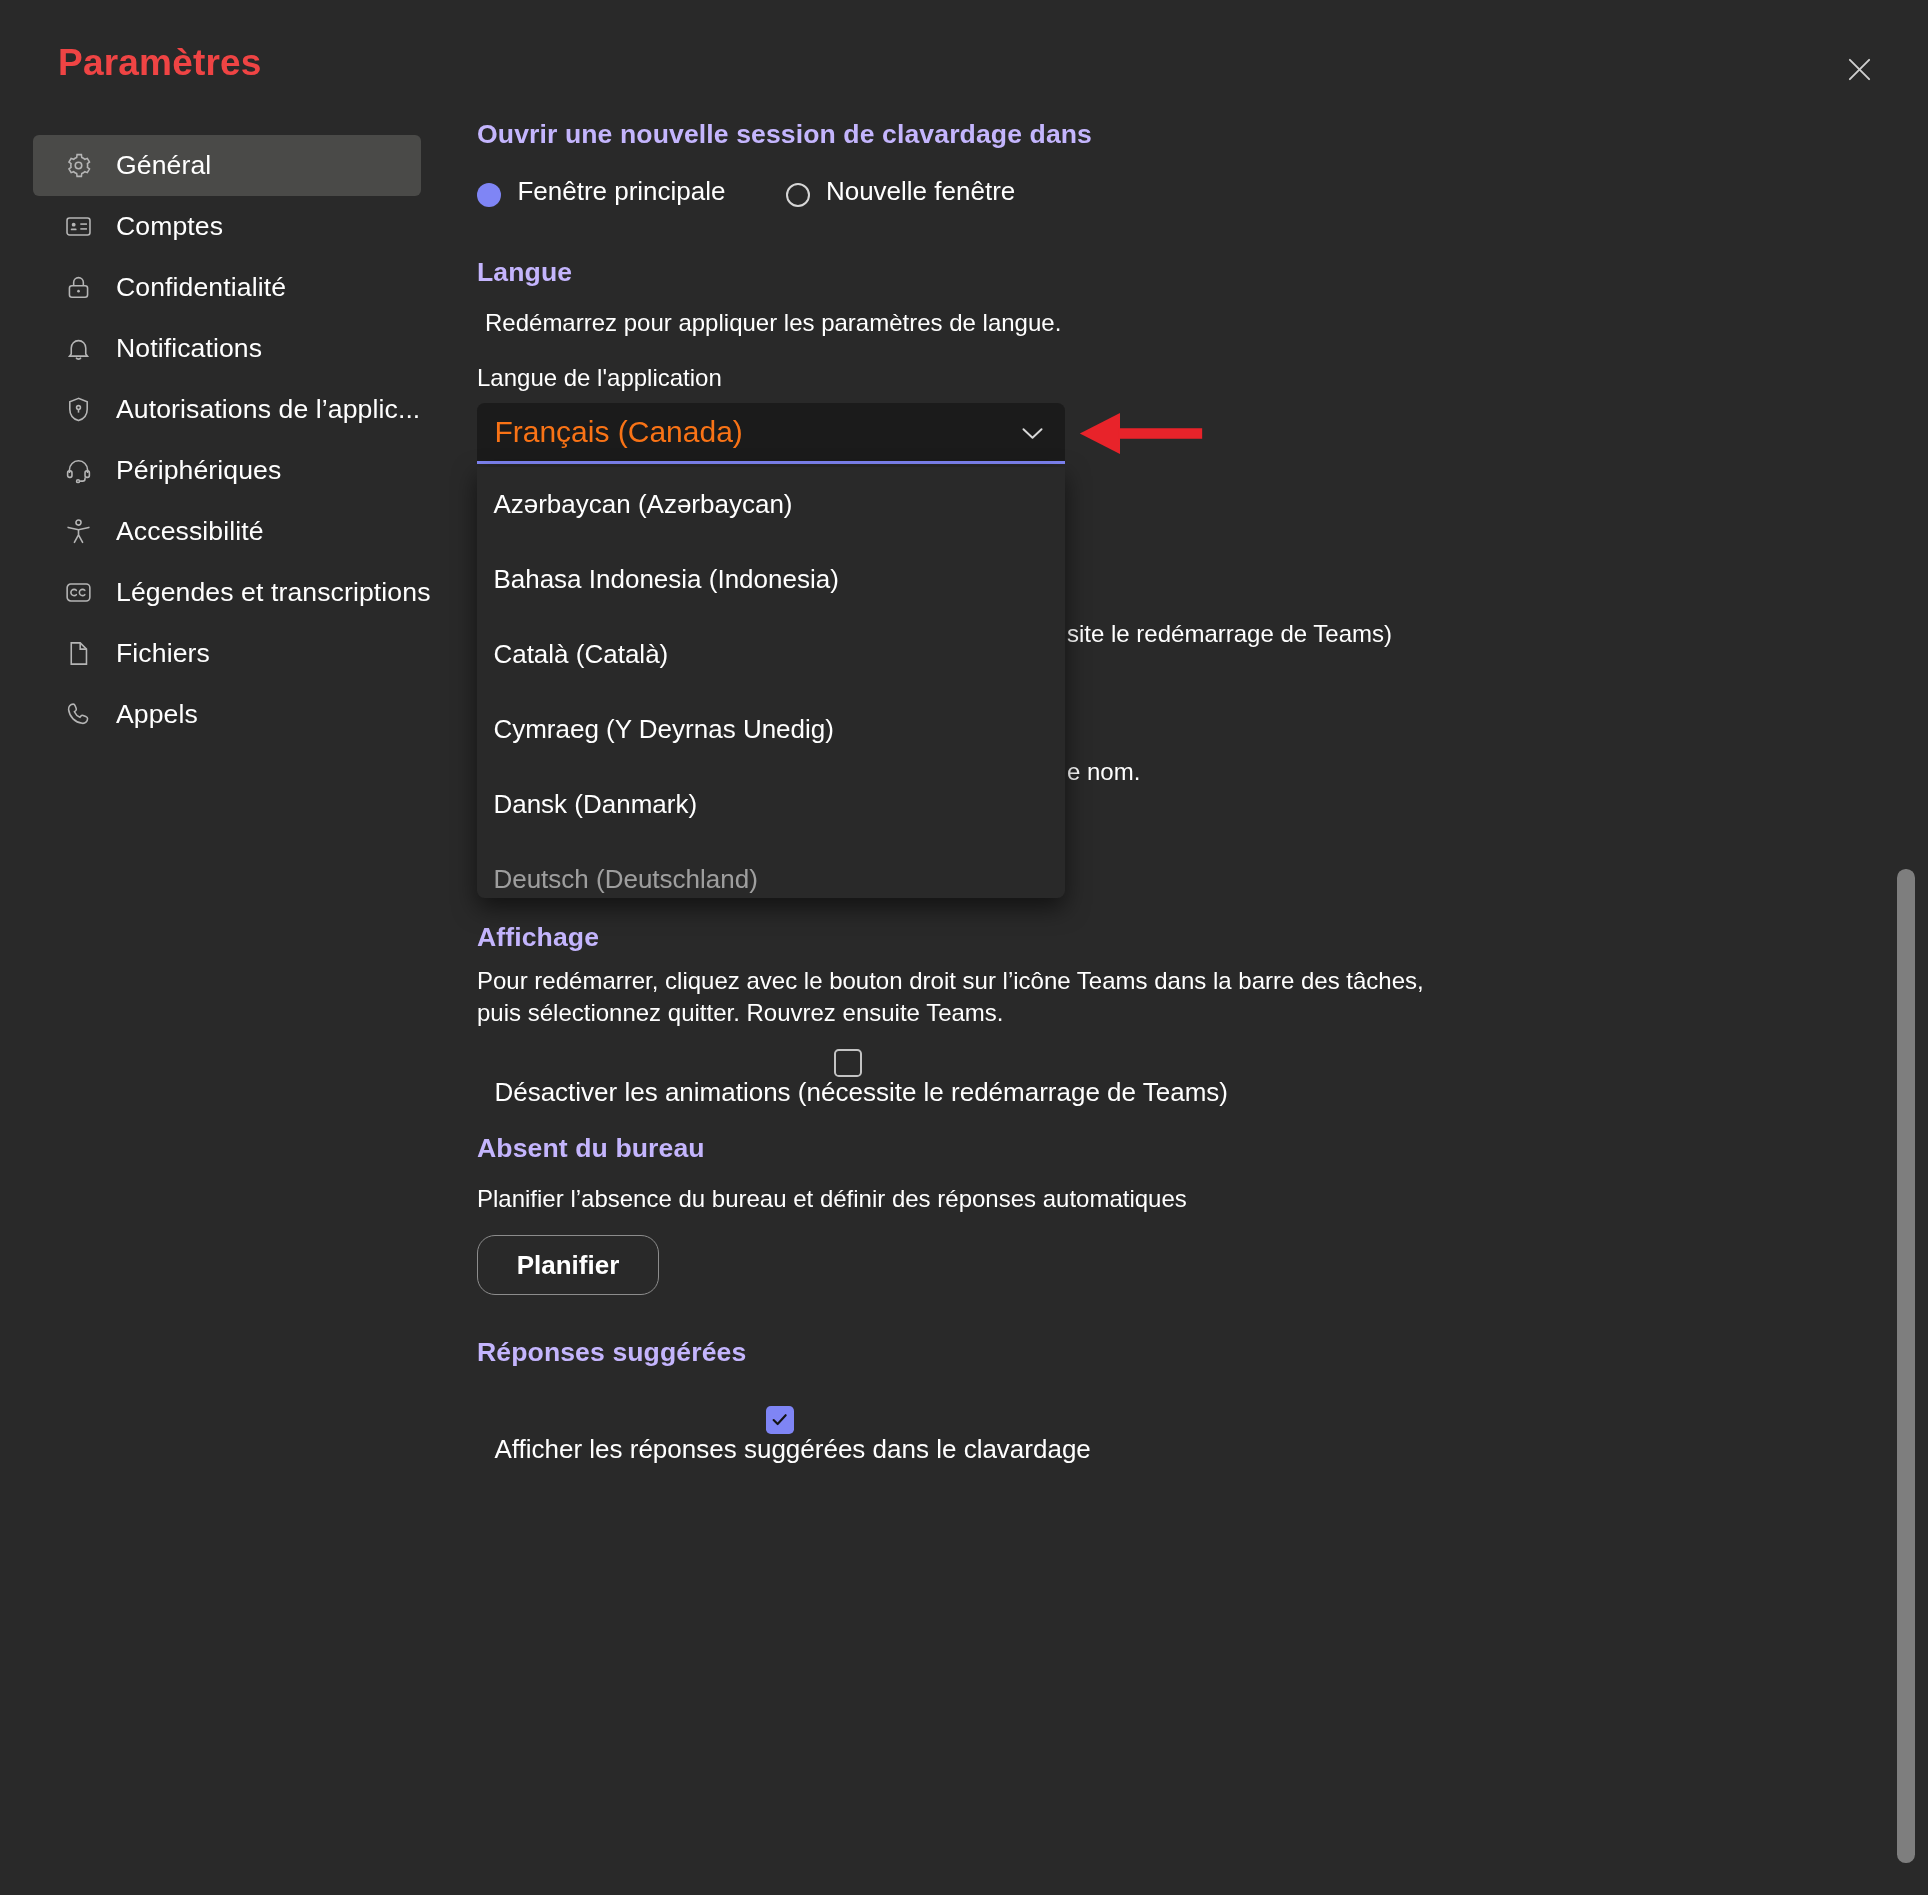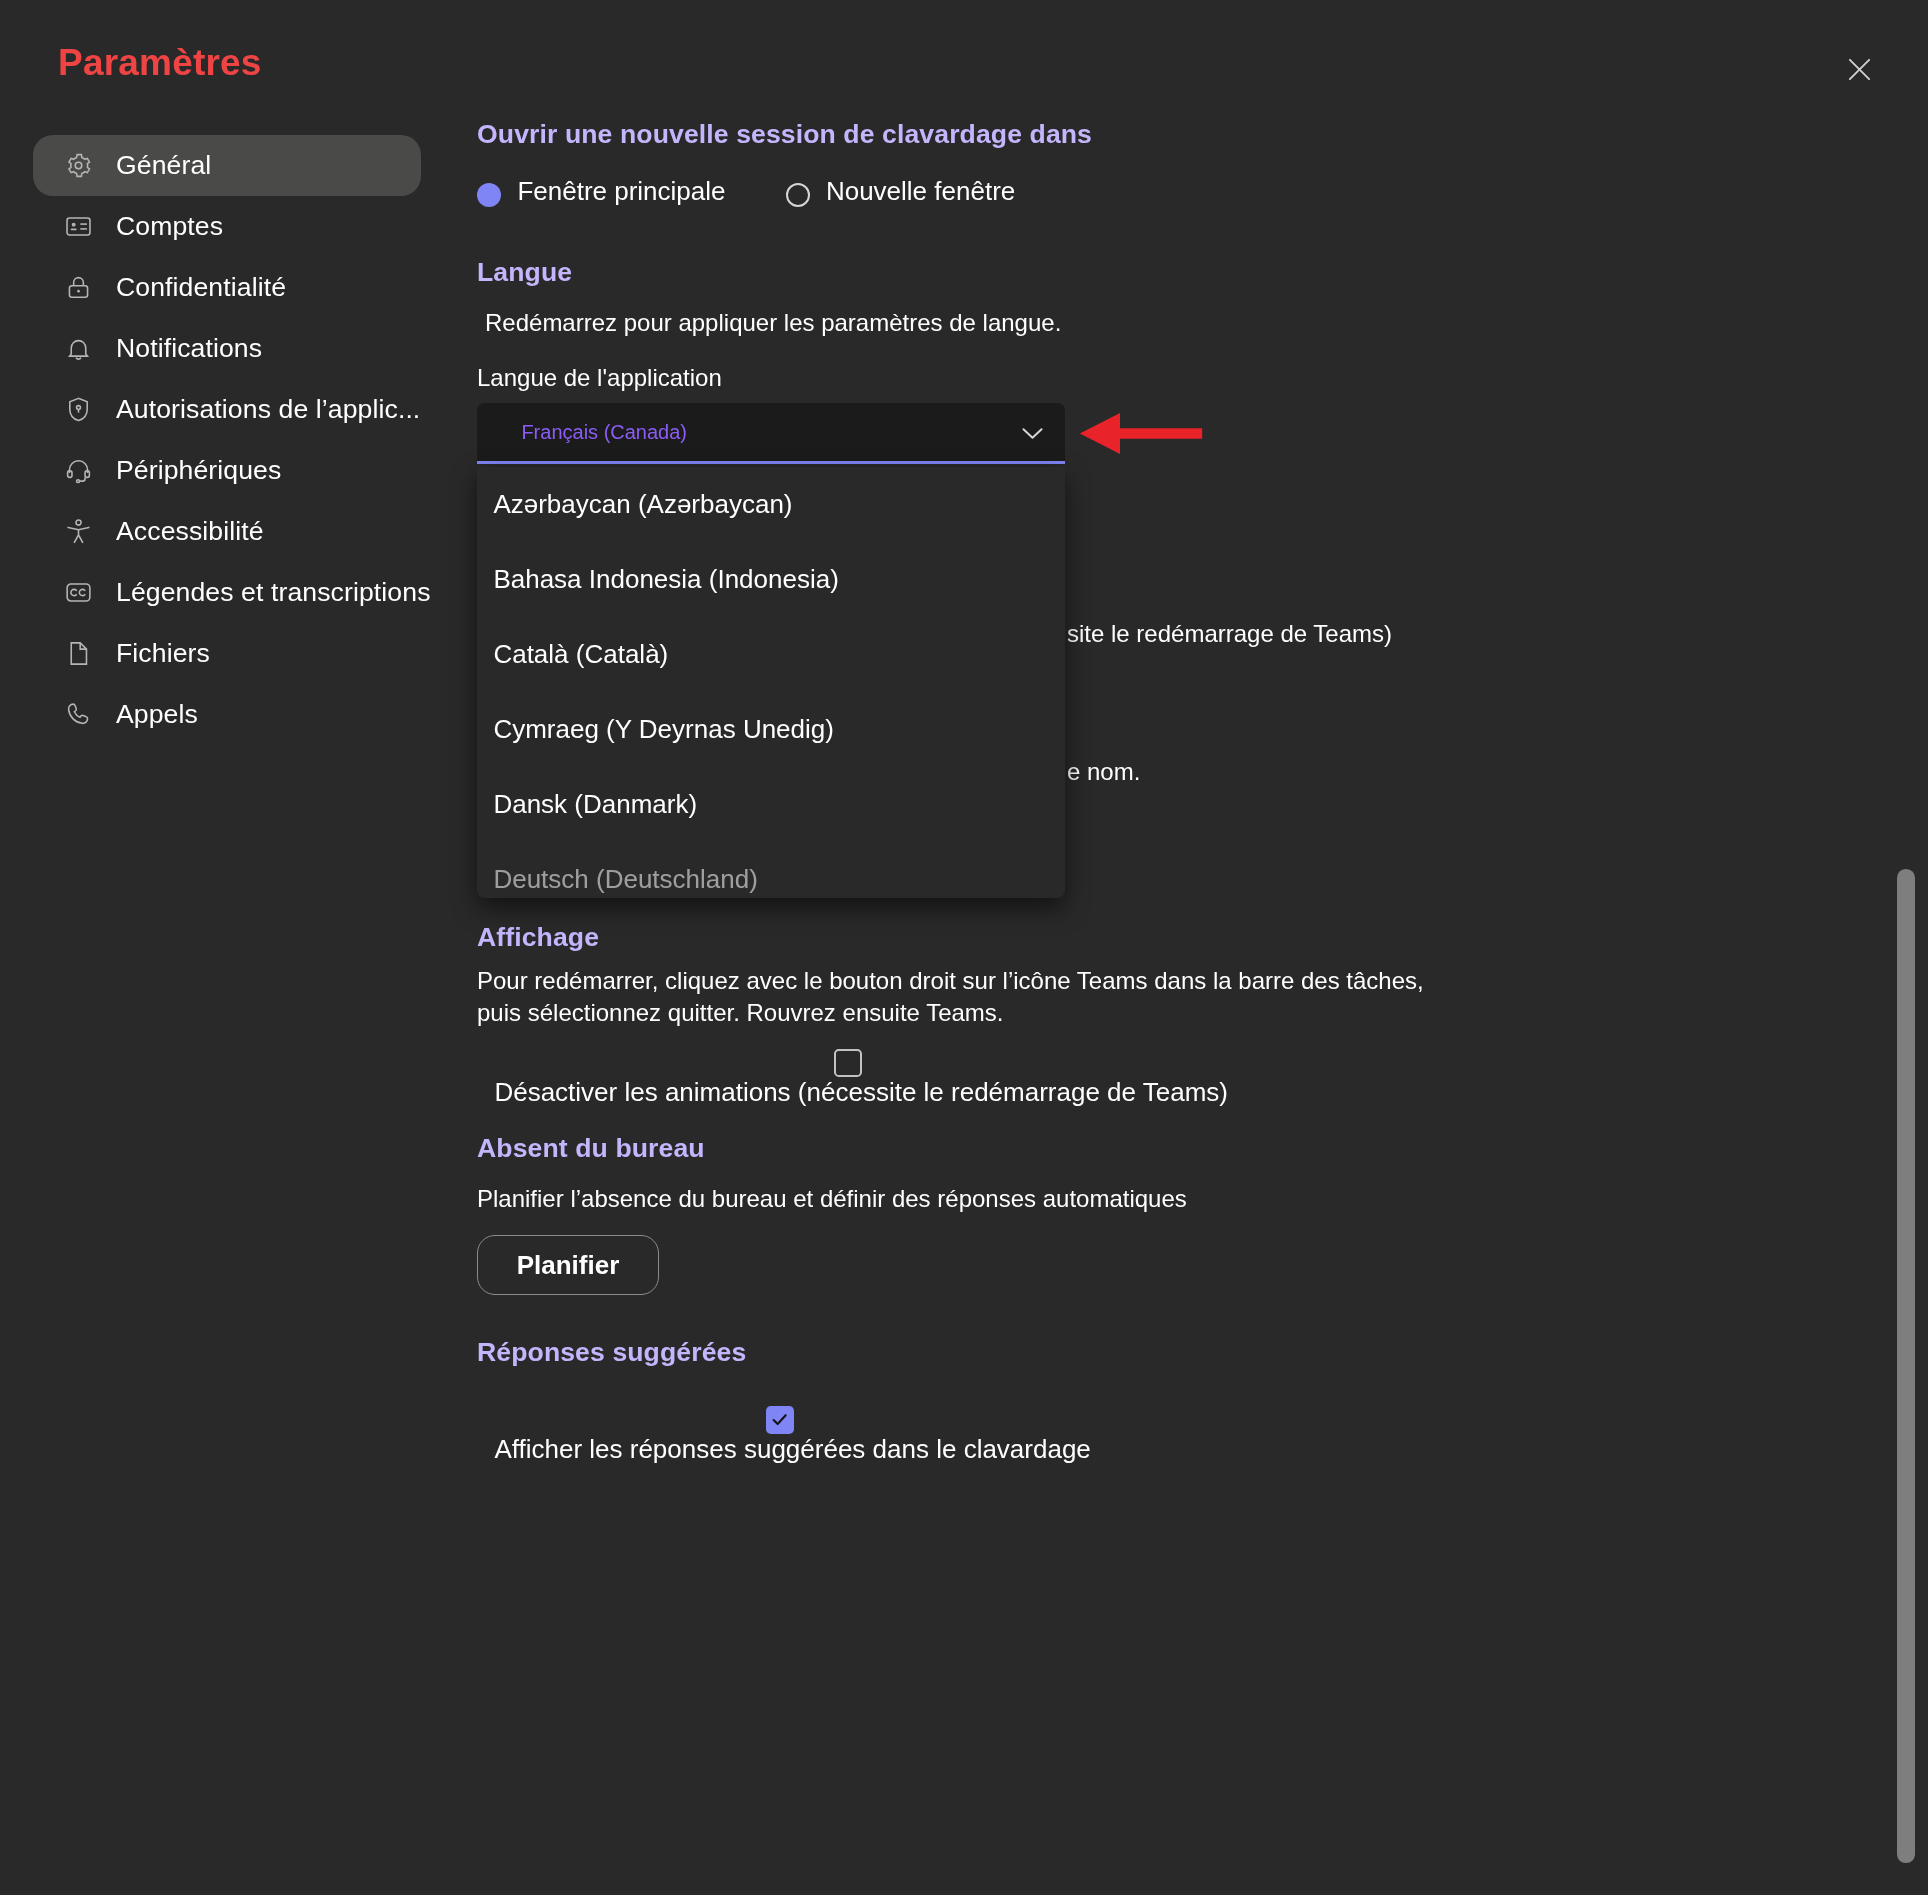--- a/index.html
+++ b/index.html
@@ -48,21 +48,21 @@
     left: 0;
     top: 135px;
     width: 454px;
     padding: 0 33px;
   }
   .nav-item {
     display: flex;
     align-items: center;
     height: 61px;
     padding: 0 0 0 29px;
-    border-radius: 20px;
+    border-radius: 6px;
     margin-bottom: 0px;
     cursor: pointer;
   }
   .nav-item.active { background: #4a4a48; }
   .nav-icon {
     width: 33px;
     height: 33px;
     flex: 0 0 33px;
     display: flex;
     align-items: center;
@@ -142,23 +142,22 @@
     background: #1b1b1b;
     border-radius: 7.7px 7.7px 0 0;
     border-bottom: 3.9px solid #7f85f5;
     display: flex;
     align-items: center;
     padding: 0 17.4px 0 17.4px;
     cursor: pointer;
   }
   #lang-combobox-value {
     flex: 1;
-    font-size: 20px;
-    color: #8b5cf6;
-    margin-left: 27px;
+    font-size: 30px;
+    color: #f97316;
   }
   #chevron-down-icon { color: #d8d8d8; display: flex; align-items: center; }
 
   
   #annotation-arrow {
     position: absolute;
     left: 1079px;
     top: 412px;
     width: 124px;
     height: 43px;

